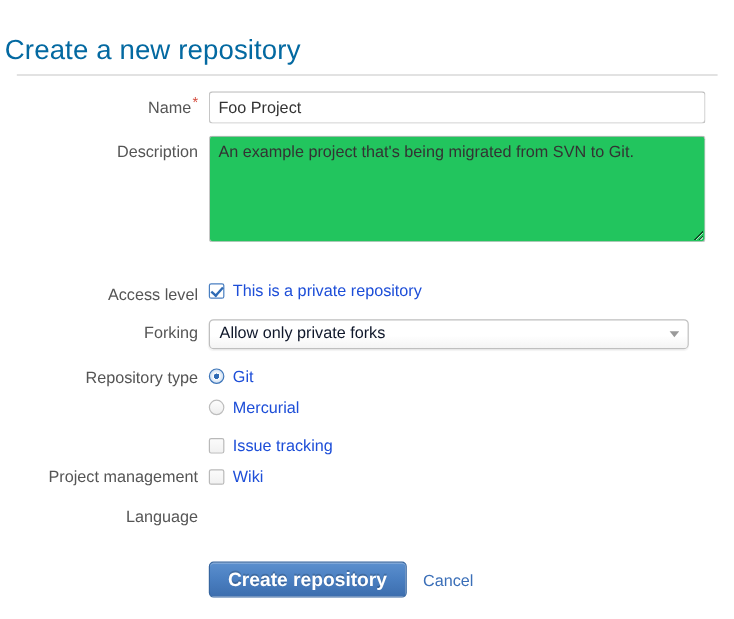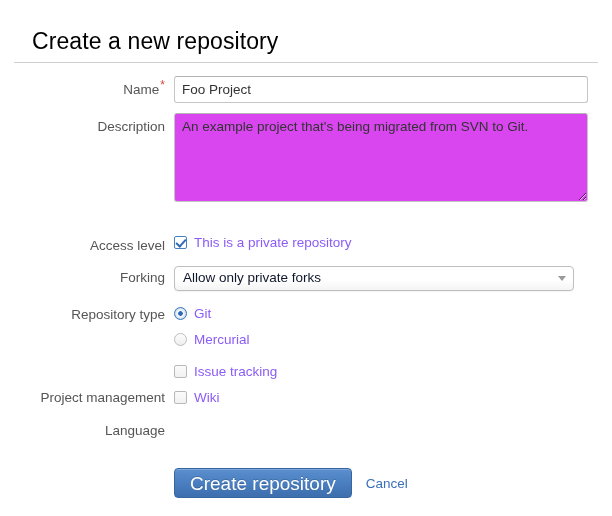--- a/index.html
+++ b/index.html
@@ -19,25 +19,25 @@
   .page {
     position: relative;
     width: 612px;
     height: 516px;
     box-sizing: border-box;
   }
 
   
   .page-title {
     position: absolute;
-    left: 32px;
+    left: 4px;
     top: 13px;
     font-size: 23px;
     font-weight: normal;
-    color: #000000;
+    color: #0369a1;
     letter-spacing: 0.1px;
     white-space: nowrap;
   }
   .header-divider {
     position: absolute;
     left: 14px;
     top: 62px;
     width: 584px;
     height: 1px;
     background: #cfcfcf;
@@ -99,21 +99,21 @@
   .text-area {
     display: block;
     width: 414px;
     height: 89px;
     box-sizing: border-box;
     padding: 5px 7px;
     font-family: "Liberation Sans", sans-serif;
     font-size: 13.5px;
     color: #333333;
     line-height: 16px;
-    background: #d946ef;
+    background: #22c55e;
     border: 1px solid #c6c6c6;
     border-top-color: #b4b4b4;
     border-radius: 3px;
     outline: none;
     resize: both;
     overflow: hidden;
   }
 
   
   .select-wrap {
@@ -155,21 +155,21 @@
   
   .option-row {
     display: flex;
     align-items: center;
     height: 20px;
     margin-bottom: 6px;
   }
   .option-row:last-child { margin-bottom: 0; }
   .option-label {
     font-size: 13.5px;
-    color: #8b5cf6;
+    color: #1d4ed8;
     margin-left: 7px;
     white-space: nowrap;
   }
 
   .checkbox {
     position: relative;
     width: 13px;
     height: 13px;
     box-sizing: border-box;
     border-radius: 2px;
@@ -216,22 +216,22 @@
   .actions {
     display: flex;
     align-items: center;
   }
   .btn-primary {
     display: inline-block;
     height: 30px;
     padding: 0 15px;
     line-height: 29px;
     font-family: "Liberation Sans", sans-serif;
-    font-size: 19px;
-    font-weight: normal;
+    font-size: 16px;
+    font-weight: bold;
     color: #ffffff;
     background: linear-gradient(to bottom, #5b8fce 0%, #4a7fc1 48%, #3d6eae 100%);
     border: 1px solid #36659f;
     border-radius: 4px;
     cursor: pointer;
     text-shadow: 0 -1px 0 rgba(0,0,0,0.18);
     box-shadow: inset 0 1px 0 rgba(255,255,255,0.22);
     white-space: nowrap;
   }
   .btn-link {

